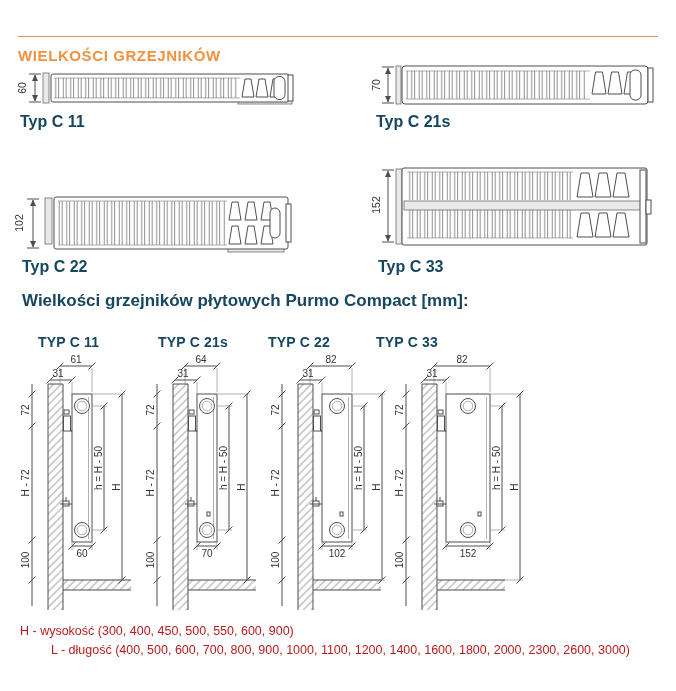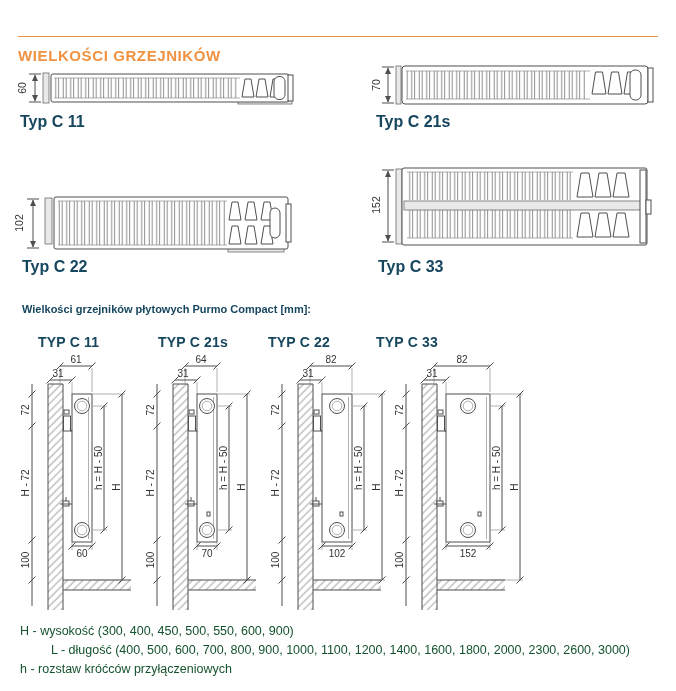--- a/index.html
+++ b/index.html
@@ -1,23 +1,23 @@
 <!DOCTYPE html>
 <html><head>
 <meta charset="utf-8">
 <style>
   html,body{margin:0;padding:0;background:#fff;}
   body{font-family:"Liberation Sans",sans-serif;-webkit-font-smoothing:antialiased;}
   .page{position:relative;width:676px;height:691px;background:#fff;overflow:hidden;}
   .hdr{position:absolute;left:18px;top:11px;font-size:15px;font-weight:600;letter-spacing:.6px;color:#f0923f;margin-top:36px;}
   .hdr-line{position:absolute;left:18px;top:36px;width:640px;height:0;border-top:1px solid #f0923f;}
   .typ-label{position:absolute;font-size:16px;font-weight:700;color:#17465f;}
-  .sec-title{position:absolute;left:22px;top:303px;font-size:11px;font-weight:700;color:#17465f;}
+  .sec-title{position:absolute;left:22px;top:291px;font-size:17px;font-weight:700;color:#17465f;}
   .col-hdr{position:absolute;top:334px;font-size:14px;font-weight:700;color:#17465f;letter-spacing:.2px;}
-  .legend-line{position:absolute;left:20px;font-size:12.5px;color:#14532d;}
+  .legend-line{position:absolute;left:20px;font-size:12.5px;color:#b91c1c;}
   svg{position:absolute;overflow:visible;}
   svg text{font-family:"Liberation Sans",sans-serif;}
   .ln{stroke:#4f4f4f;stroke-width:1;fill:none;}
   .lnt{stroke:#909090;stroke-width:.7;fill:none;}
   .fw{fill:#ffffff;stroke:#4f4f4f;stroke-width:1;}
   .fg{fill:#e9e9e9;stroke:#6b6b6b;stroke-width:.8;}
   .dim{font-size:10px;fill:#333;text-anchor:middle;}
   .dimb{font-size:10.5px;fill:#333;text-anchor:middle;}
 </style>
 </head>
@@ -357,15 +357,14 @@
     <line class="lnt" x1="52" y1="189" x2="52" y2="196"></line>
     <line class="lnt" x1="96" y1="189" x2="96" y2="196"></line>
     <line class="ln" x1="52" y1="192" x2="96" y2="192"></line>
     <use href="#tick" x="52" y="192"></use>
       <use href="#tick" x="96" y="192"></use>
     <text class="dim" x="74" y="203">152</text>
   </svg>
 
   <div class="legend-line" style="top:624px;">H - wysokość (300, 400, 450, 500, 550, 600, 900)</div>
   <div class="legend-line" style="top:643px;margin-left:31px;">L - długość (400, 500, 600, 700, 800, 900, 1000, 1100, 1200, 1400, 1600, 1800, 2000, 2300, 2600, 3000)</div>
-  <div class="legend-line" style="top:662px;">h - rozstaw króćców przyłączeniowych</div>
 
 </div>
 
 </body></html>

